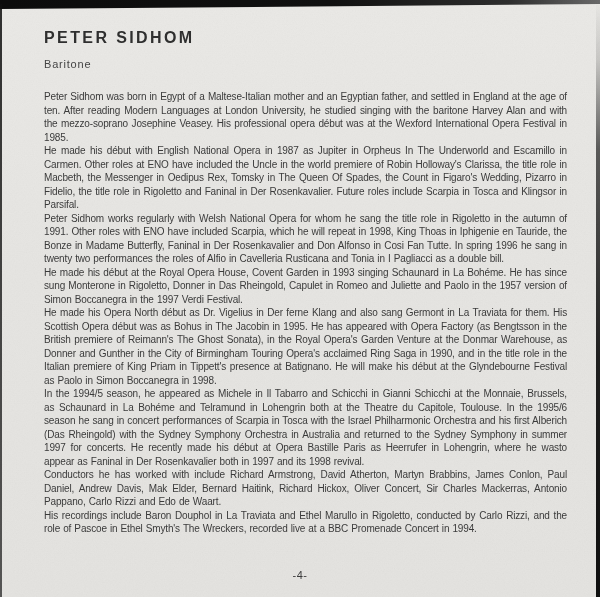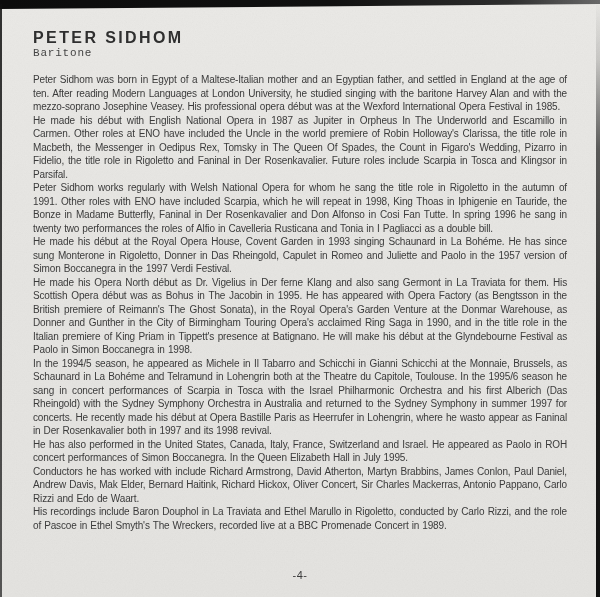--- a/index.html
+++ b/index.html
@@ -36,40 +36,39 @@
   }
   .right-edge {
     position: absolute;
     top: 0; right: 0; bottom: 0;
     width: 4px;
     background: linear-gradient(180deg, rgba(0,0,0,0) 0%, rgba(15,15,15,0.15) 10%, rgba(15,15,15,0.65) 25%, rgba(10,10,10,0.9) 60%, #0e0e0e 100%);
     z-index: 3;
   }
   .inner {
     position: relative;
-    padding: 30px 33px 0 33px;
+    padding: 30px 33px 0 44px;
     z-index: 2;
   }
   .artist-name {
     margin: 0;
     font-size: 16px;
     font-weight: bold;
     letter-spacing: 2.4px;
     color: #2f2f2f;
     line-height: 1.0;
   }
   .voice-type {
-    margin-top: 1px;
+    margin-top: 12px;
     font-size: 11px;
     letter-spacing: 0.8px;
     color: #454545;
-    font-family: Liberation Mono, monospace;
   }
   .bio {
-    margin-top: 14px;
+    margin-top: 20px;
   }
   .bio p {
     margin: 0;
     font-size: 10px;
     line-height: 13.5px;
     letter-spacing: -0.15px;
     word-spacing: 0.5px;
     text-align: justify;
     color: #3b3b3b;
   }
@@ -109,23 +108,22 @@
     <h1 class="artist-name">PETER SIDHOM</h1>
     <div class="voice-type">Baritone</div>
 
     <div class="bio">
         <p>Peter Sidhom was born in Egypt of a Maltese-Italian mother and an Egyptian father, and settled in England at the age of ten. After reading Modern Languages at London University, he studied singing with the baritone Harvey Alan and with the mezzo-soprano Josephine Veasey. His professional opera début was at the Wexford International Opera Festival in 1985.</p>
         <p>He made his début with English National Opera in 1987 as Jupiter in Orpheus In The Underworld and Escamillo in Carmen. Other roles at ENO have included the Uncle in the world premiere of Robin Holloway's Clarissa, the title role in Macbeth, the Messenger in Oedipus Rex, Tomsky in The Queen Of Spades, the Count in Figaro's Wedding, Pizarro in Fidelio, the title role in Rigoletto and Faninal in Der Rosenkavalier. Future roles include Scarpia in Tosca and Klingsor in Parsifal.</p>
         <p>Peter Sidhom works regularly with Welsh National Opera for whom he sang the title role in Rigoletto in the autumn of 1991. Other roles with ENO have included Scarpia, which he will repeat in 1998, King Thoas in Iphigenie en Tauride, the Bonze in Madame Butterfly, Faninal in Der Rosenkavalier and Don Alfonso in Cosi Fan Tutte. In spring 1996 he sang in twenty two performances the roles of Alfio in Cavelleria Rusticana and Tonia in I Pagliacci as a double bill.</p>
         <p>He made his début at the Royal Opera House, Covent Garden in 1993 singing Schaunard in La Bohéme. He has since sung Monterone in Rigoletto, Donner in Das Rheingold, Capulet in Romeo and Juliette and Paolo in the 1957 version of Simon Boccanegra in the 1997 Verdi Festival.</p>
         <p>He made his Opera North début as Dr. Vigelius in Der ferne Klang and also sang Germont in La Traviata for them. His Scottish Opera début was as Bohus in The Jacobin in 1995. He has appeared with Opera Factory (as Bengtsson in the British premiere of Reimann's The Ghost Sonata), in the Royal Opera's Garden Venture at the Donmar Warehouse, as Donner and Gunther in the City of Birmingham Touring Opera's acclaimed Ring Saga in 1990, and in the title role in the Italian premiere of King Priam in Tippett's presence at Batignano. He will make his début at the Glyndebourne Festival as Paolo in Simon Boccanegra in 1998.</p>
         <p>In the 1994/5 season, he appeared as Michele in Il Tabarro and Schicchi in Gianni Schicchi at the Monnaie, Brussels, as Schaunard in La Bohéme and Telramund in Lohengrin both at the Theatre du Capitole, Toulouse. In the 1995/6 season he sang in concert performances of Scarpia in Tosca with the Israel Philharmonic Orchestra and his first Alberich (Das Rheingold) with the Sydney Symphony Orchestra in Australia and returned to the Sydney Symphony in summer 1997 for concerts. He recently made his début at Opera Bastille Paris as Heerrufer in Lohengrin, where he wasto appear as Faninal in Der Rosenkavalier both in 1997 and its 1998 revival.</p>
-        <p>He has also performed in the United States, Canada, Italy, France, Switzerland and Israel. He appeared as Paolo in ROH concert performances of Simon Boccanegra. In the Queen Elizabeth Hall in July 1995.</p>
         <p>Conductors he has worked with include Richard Armstrong, David Atherton, Martyn Brabbins, James Conlon, Paul Daniel, Andrew Davis, Mak Elder, Bernard Haitink, Richard Hickox, Oliver Concert, Sir Charles Mackerras, Antonio Pappano, Carlo Rizzi and Edo de Waart.</p>
-        <p>His recordings include Baron Douphol in La Traviata and Ethel Marullo in Rigoletto, conducted by Carlo Rizzi, and the role of Pascoe in Ethel Smyth's The Wreckers, recorded live at a BBC Promenade Concert in 1989.</p>
+        <p>His recordings include Baron Douphol in La Traviata and Ethel Marullo in Rigoletto, conducted by Carlo Rizzi, and the role of Pascoe in Ethel Smyth's The Wreckers, recorded live at a BBC Promenade Concert in 1994.</p>
       </div>
   </div>
 
   <div class="footer">
     <span class="page-number">-4-</span>
   </div>
 
   <svg class="noise" xmlns="http://www.w3.org/2000/svg">
     <filter id="grain">
       <feTurbulence type="fractalNoise" baseFrequency="0.9" numOctaves="2" stitchTiles="stitch"></feTurbulence>

